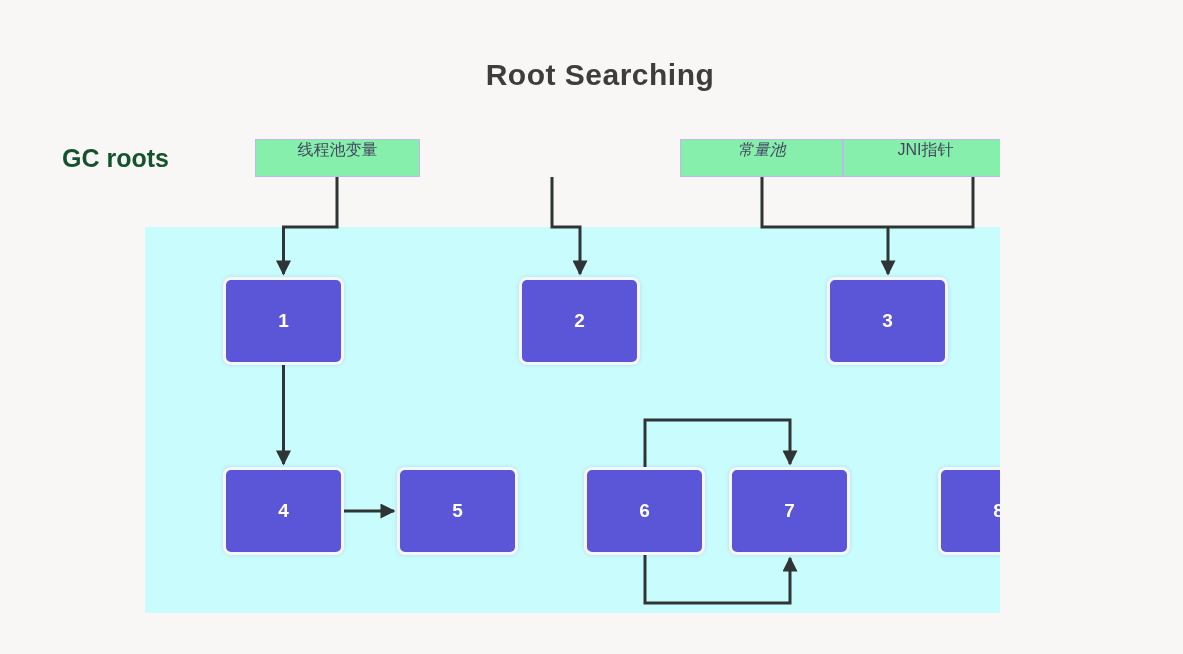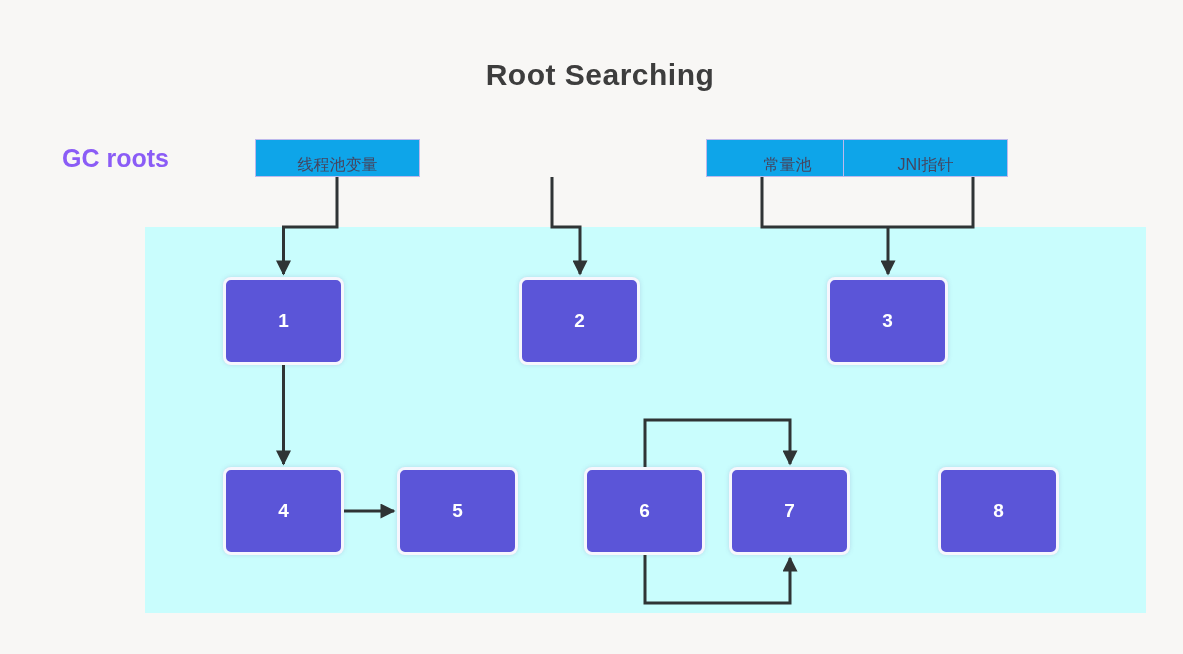--- a/index.html
+++ b/index.html
@@ -2,21 +2,21 @@
 <html><head>
 <meta charset="utf-8">
 <style>
   html, body { margin: 0; padding: 0; }
   body {
     font-family: "Liberation Sans", "DejaVu Sans", sans-serif;
     background: #f8f7f5;
   }
   .page {
     position: relative;
-    width: 1183px;
+    width: 1000px;
     height: 654px;
     background: #f8f7f5;
     overflow: hidden;
   }
   .title {
     position: absolute;
     top: 58px;
     left: 0;
     width: 1200px;
     text-align: center;
@@ -24,46 +24,46 @@
     font-weight: bold;
     color: #3d3d3d;
     letter-spacing: 0.5px;
   }
   .gc-roots-label {
     position: absolute;
     left: 62px;
     top: 144px;
     font-size: 25px;
     font-weight: bold;
-    color: #8b5cf6;
+    color: #14532d;
   }
   .canvas {
     position: absolute;
     left: 145px;
     top: 227px;
     width: 1001px;
     height: 386px;
     background: #c9fdfd;
   }
   .root-box {
     position: absolute;
     top: 139px;
     height: 38px;
-    background: #0ea5e9;
+    background: #86efac;
     border: 1px solid #bdb9ec;
     box-sizing: border-box;
     display: flex;
-    align-items: flex-end;
+    align-items: flex-start;
     justify-content: center;
     font-size: 16px;
     color: #45455f;
   }
   .root-0 { left: 255px; width: 165px; }
   .root-1 { left: 470px; width: 164px; }
-  .root-2 { left: 706px; width: 163px; }
+  .root-2 { left: 680px; width: 163px; font-style: italic; }
   .root-3 { left: 843px; width: 165px; }
   .node {
     position: absolute;
     width: 121px;
     height: 88px;
     background: #5b55d8;
     border: 3px solid rgba(255,255,255,0.95);
     border-radius: 8px;
     box-sizing: border-box;
     display: flex;

